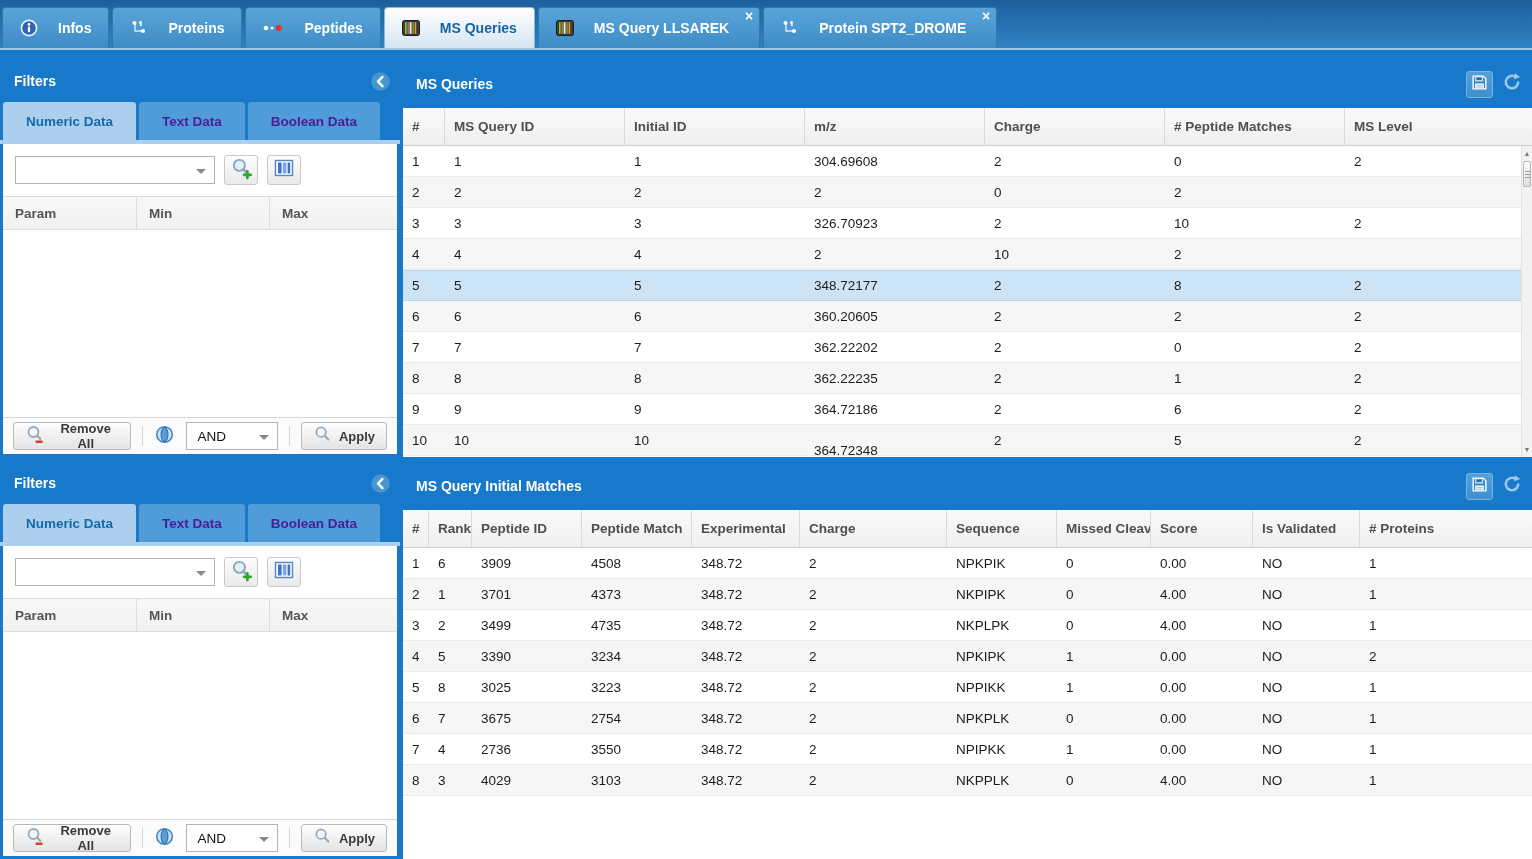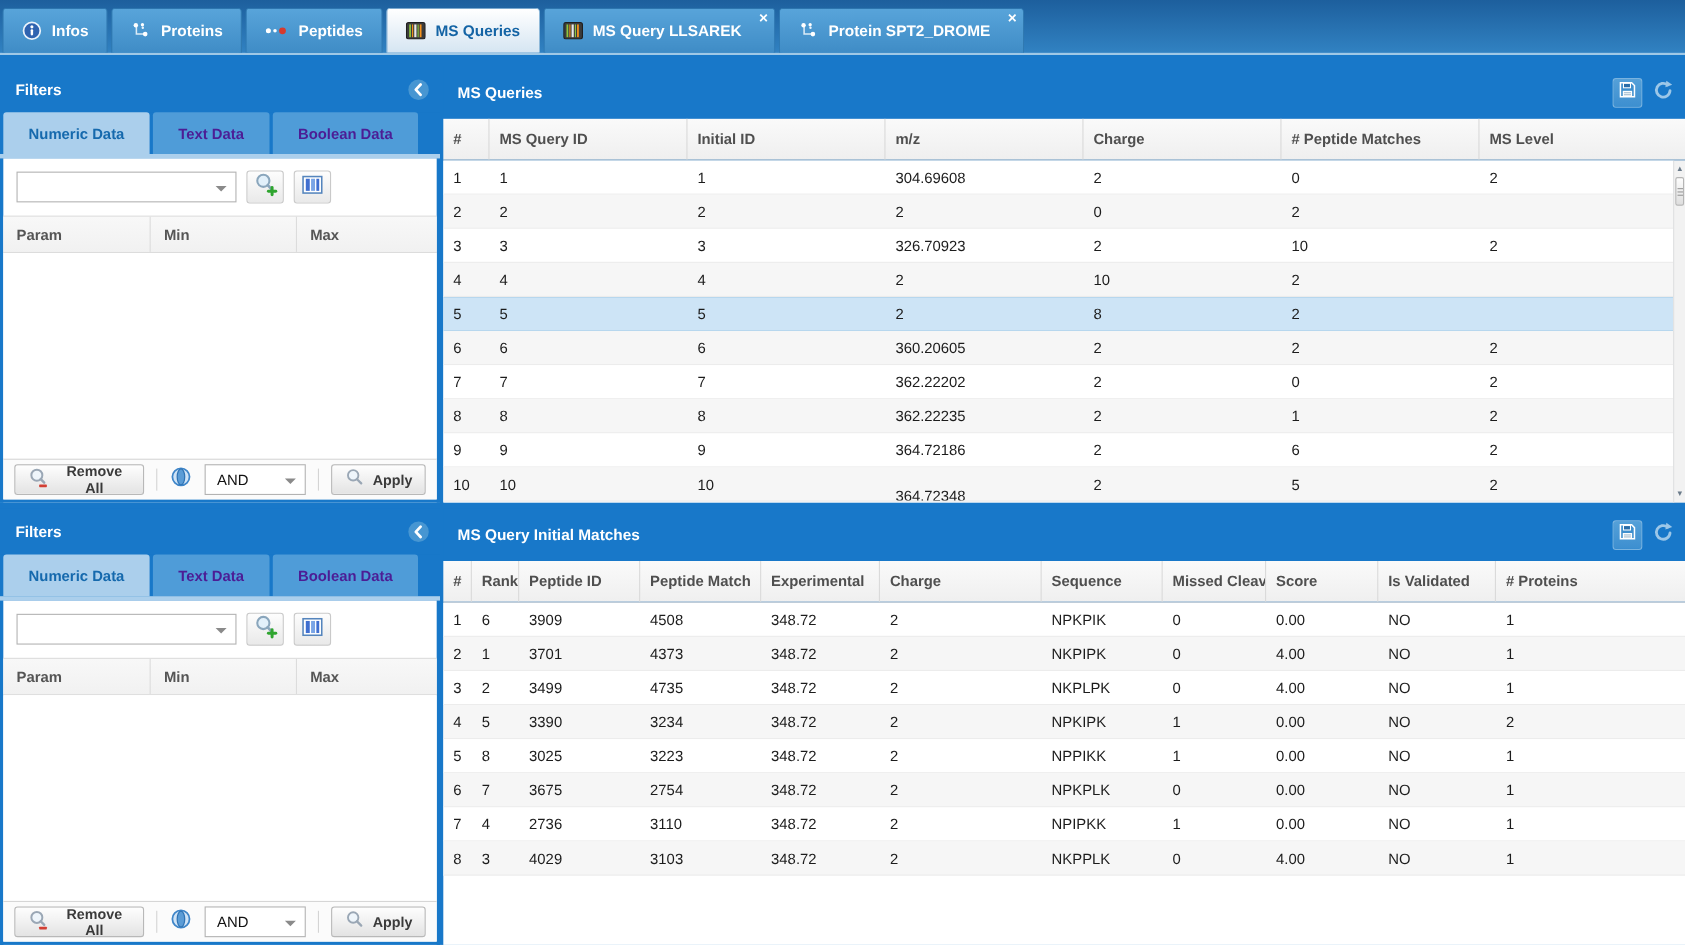--- a/index.html
+++ b/index.html
@@ -13,21 +13,21 @@
 
   
   .tabbar {
     position: absolute; left:0; top:0; right:0; height: 50px;
     background: linear-gradient(#1d5f9d, #3182c2);
     border-bottom: 2px solid #9fc8e6;
     display: flex; gap: 3px; padding-left: 2px;
   }
   .tab {
     position: relative; margin-top: 7px; height: 41px;
-    display: flex; align-items: center; gap: 9px; padding: 0 17px;
+    display: flex; align-items: center; gap: 20px; padding: 0 17px;
     background: linear-gradient(#58a4da, #3f8cc6);
     border: 1px solid #2f79b1; border-bottom: none;
     border-radius: 4px 4px 0 0;
     color: #fff; font-size: 14px; font-weight: bold; cursor: pointer;
     white-space: nowrap;
   }
   .tab.closable { padding-right: 30px; }
   .tab.active {
     background: linear-gradient(#ffffff, #d5e5f2);
     border-color: #8fb9d9; color: #1464a5;
@@ -431,20 +431,21 @@
           <span class="g-cell" style="width: 180px;">4</span>
           <span class="g-cell" style="width: 180px;">4</span>
           <span class="g-cell" style="width: 180px;">2</span>
           <span class="g-cell" style="width: 180px;">10</span>
           <span class="g-cell flex">2</span>
         </div>
         <div class="g-row selected">
           <span class="g-cell" style="width: 42px;">5</span>
           <span class="g-cell" style="width: 180px;">5</span>
           <span class="g-cell" style="width: 180px;">5</span>
+          <span class="g-cell" style="width: 180px;">348.72177</span>
           <span class="g-cell" style="width: 180px;">2</span>
           <span class="g-cell" style="width: 180px;">8</span>
           <span class="g-cell flex">2</span>
         </div>
         <div class="g-row alt">
           <span class="g-cell" style="width: 42px;">6</span>
           <span class="g-cell" style="width: 180px;">6</span>
           <span class="g-cell" style="width: 180px;">6</span>
           <span class="g-cell" style="width: 180px;">360.20605</span>
           <span class="g-cell" style="width: 180px;">2</span>
@@ -608,21 +609,21 @@
           <span class="g-cell" style="width: 110px;">NPKPLK</span>
           <span class="g-cell" style="width: 94px;">0</span>
           <span class="g-cell" style="width: 102px;">0.00</span>
           <span class="g-cell" style="width: 107px;">NO</span>
           <span class="g-cell flex">1</span>
         </div>
         <div class="g-row">
           <span class="g-cell" style="width: 26px;">7</span>
           <span class="g-cell" style="width: 43px;">4</span>
           <span class="g-cell" style="width: 110px;">2736</span>
-          <span class="g-cell" style="width: 110px;">3110</span>
+          <span class="g-cell" style="width: 110px;">3550</span>
           <span class="g-cell" style="width: 108px;">348.72</span>
           <span class="g-cell" style="width: 147px;">2</span>
           <span class="g-cell" style="width: 110px;">NPIPKK</span>
           <span class="g-cell" style="width: 94px;">1</span>
           <span class="g-cell" style="width: 102px;">0.00</span>
           <span class="g-cell" style="width: 107px;">NO</span>
           <span class="g-cell flex">1</span>
         </div>
         <div class="g-row alt">
           <span class="g-cell" style="width: 26px;">8</span>

